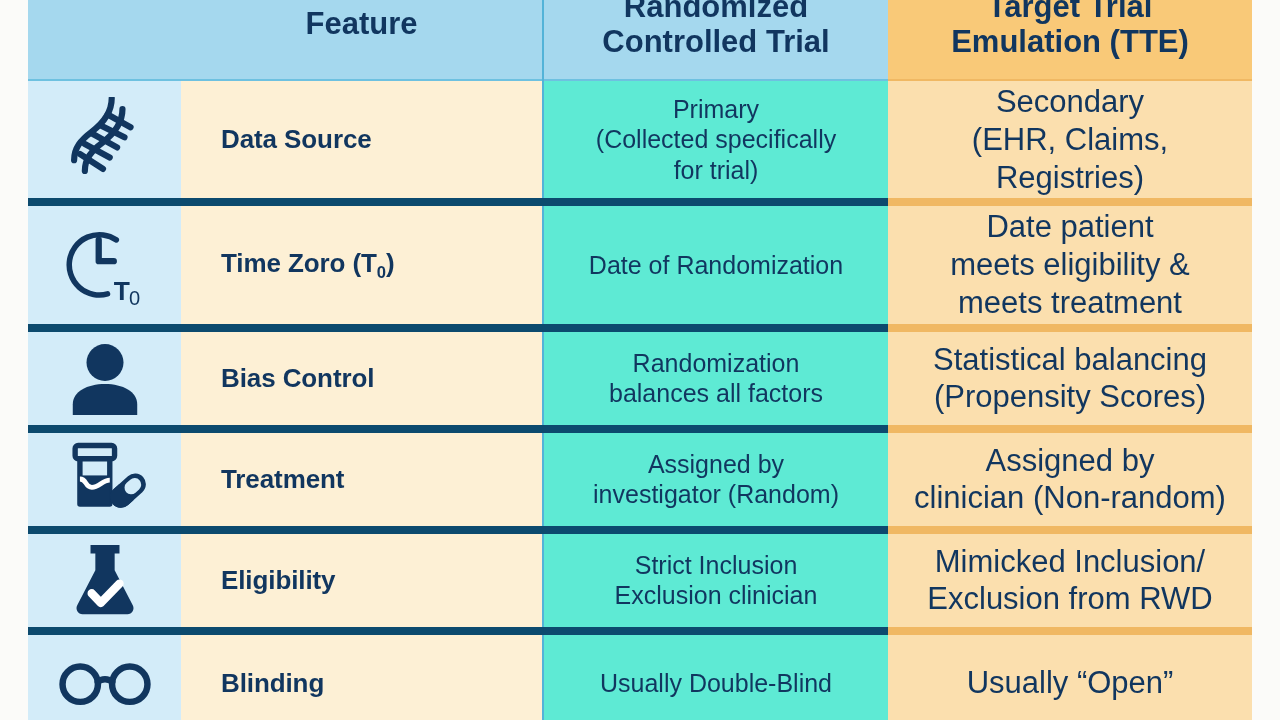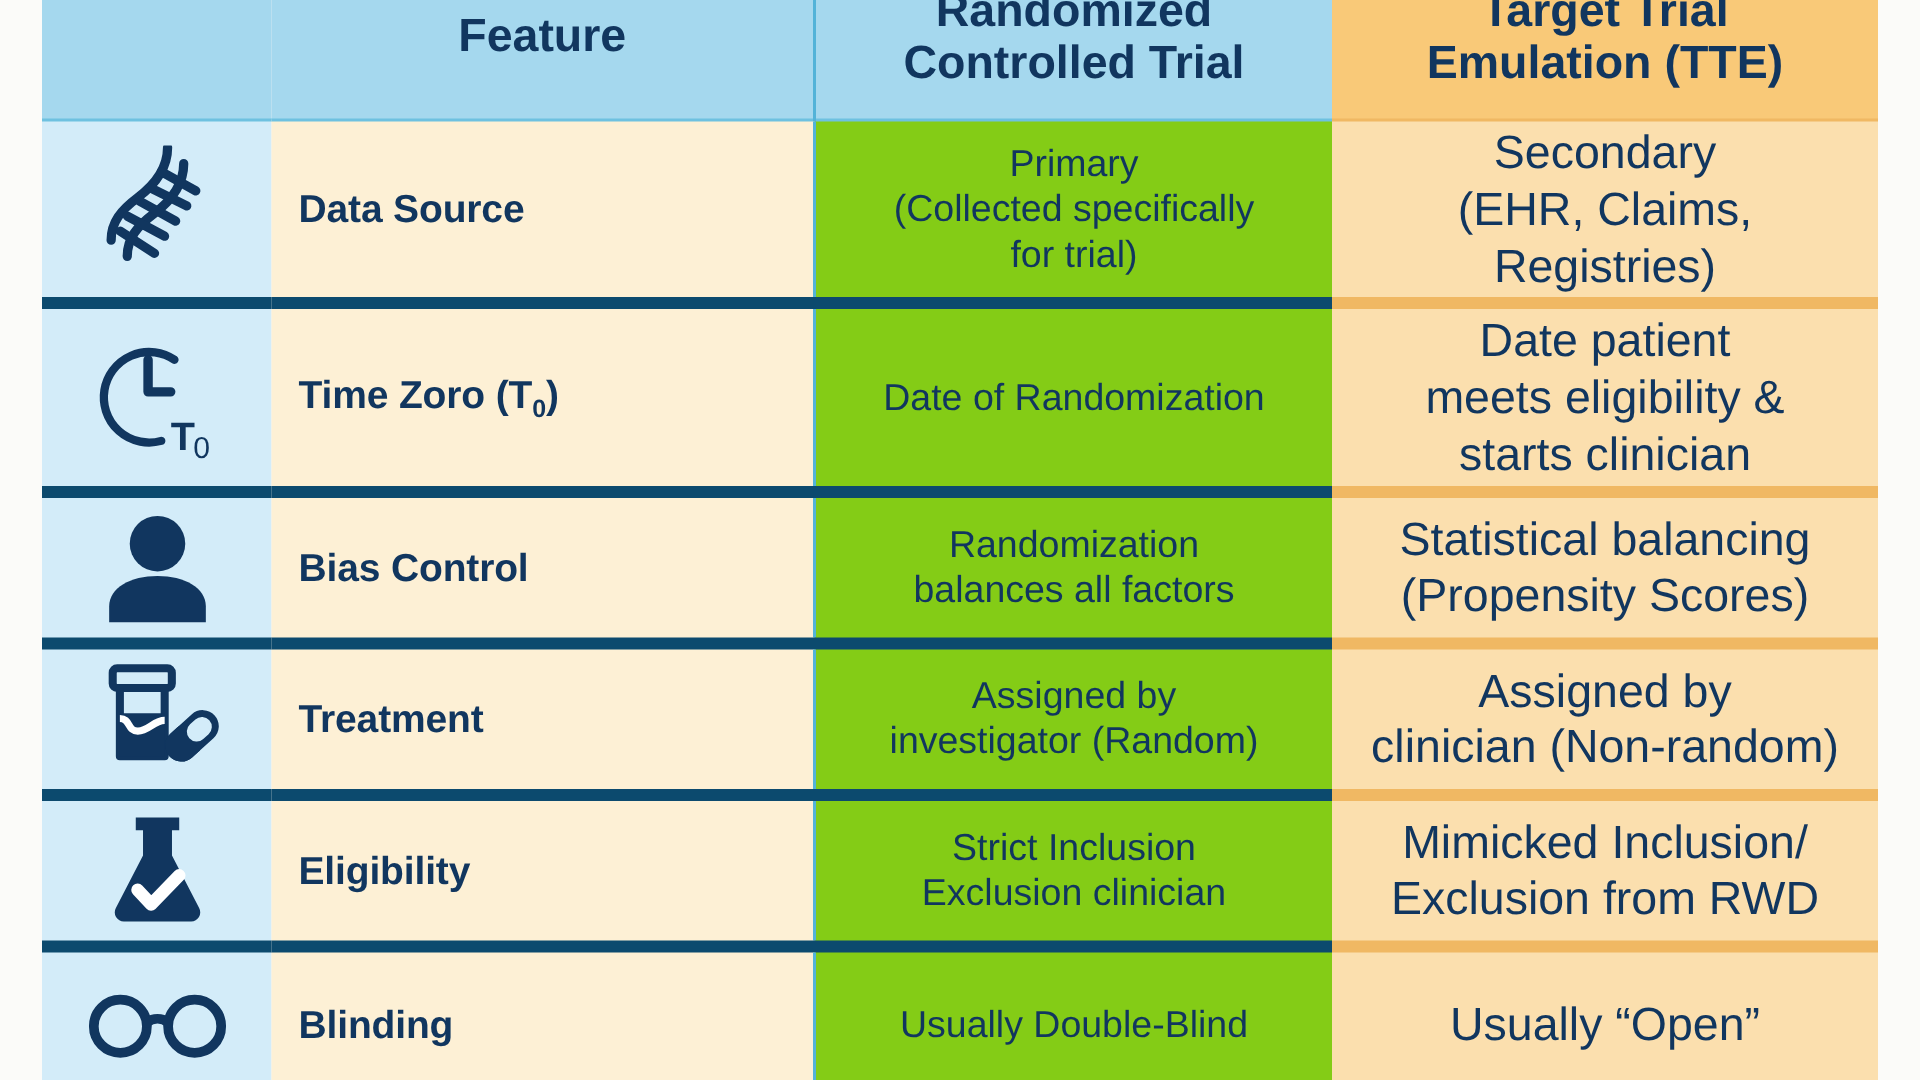--- a/index.html
+++ b/index.html
@@ -60,27 +60,27 @@
     padding: 2px 8px;
   }
 
   td.cell-icon {
     background: #d3ecf9;
     padding: 0;
   }
   td.cell-feature {
     background: #fdf0d5;
     text-align: left;
-    padding-left: 18px;
+    padding-left: 40px;
     font-size: 26px;
     font-weight: bold;
     letter-spacing: -0.1px;
   }
   td.cell-rct {
-    background: #84cc16;
+    background: #5eead4;
     border-left: 2px solid #53b3d8;
     font-size: 25px;
     line-height: 1.22;
   }
   td.cell-tte {
     background: #fbdfae;
     border-top-color: #f0b863;
     font-size: 31px;
     line-height: 1.22;
   }
@@ -169,21 +169,21 @@
           </svg>
         </span>
       </td>
       <td class="cell-feature"><span>Time Zoro (T</span><span class="sub">0</span><span>)</span></td>
       <td class="cell-rct">
         <span class="ln">Date of Randomization</span>
       </td>
       <td class="cell-tte">
         <span class="ln">Date patient</span>
         <span class="ln">meets eligibility &amp;</span>
-        <span class="ln">starts clinician</span>
+        <span class="ln">meets treatment</span>
       </td>
     </tr>
 
     <tr>
       <td class="cell-icon">
         <span class="icon-wrap">
           <svg width="72" height="74" viewBox="0 0 60 62" fill="#11365f">
             <circle cx="30" cy="18" r="15.5"></circle>
             <path d="M3 62v-9c0-10.5 12-17 27-17s27 6.5 27 17v9z"></path>
           </svg>

